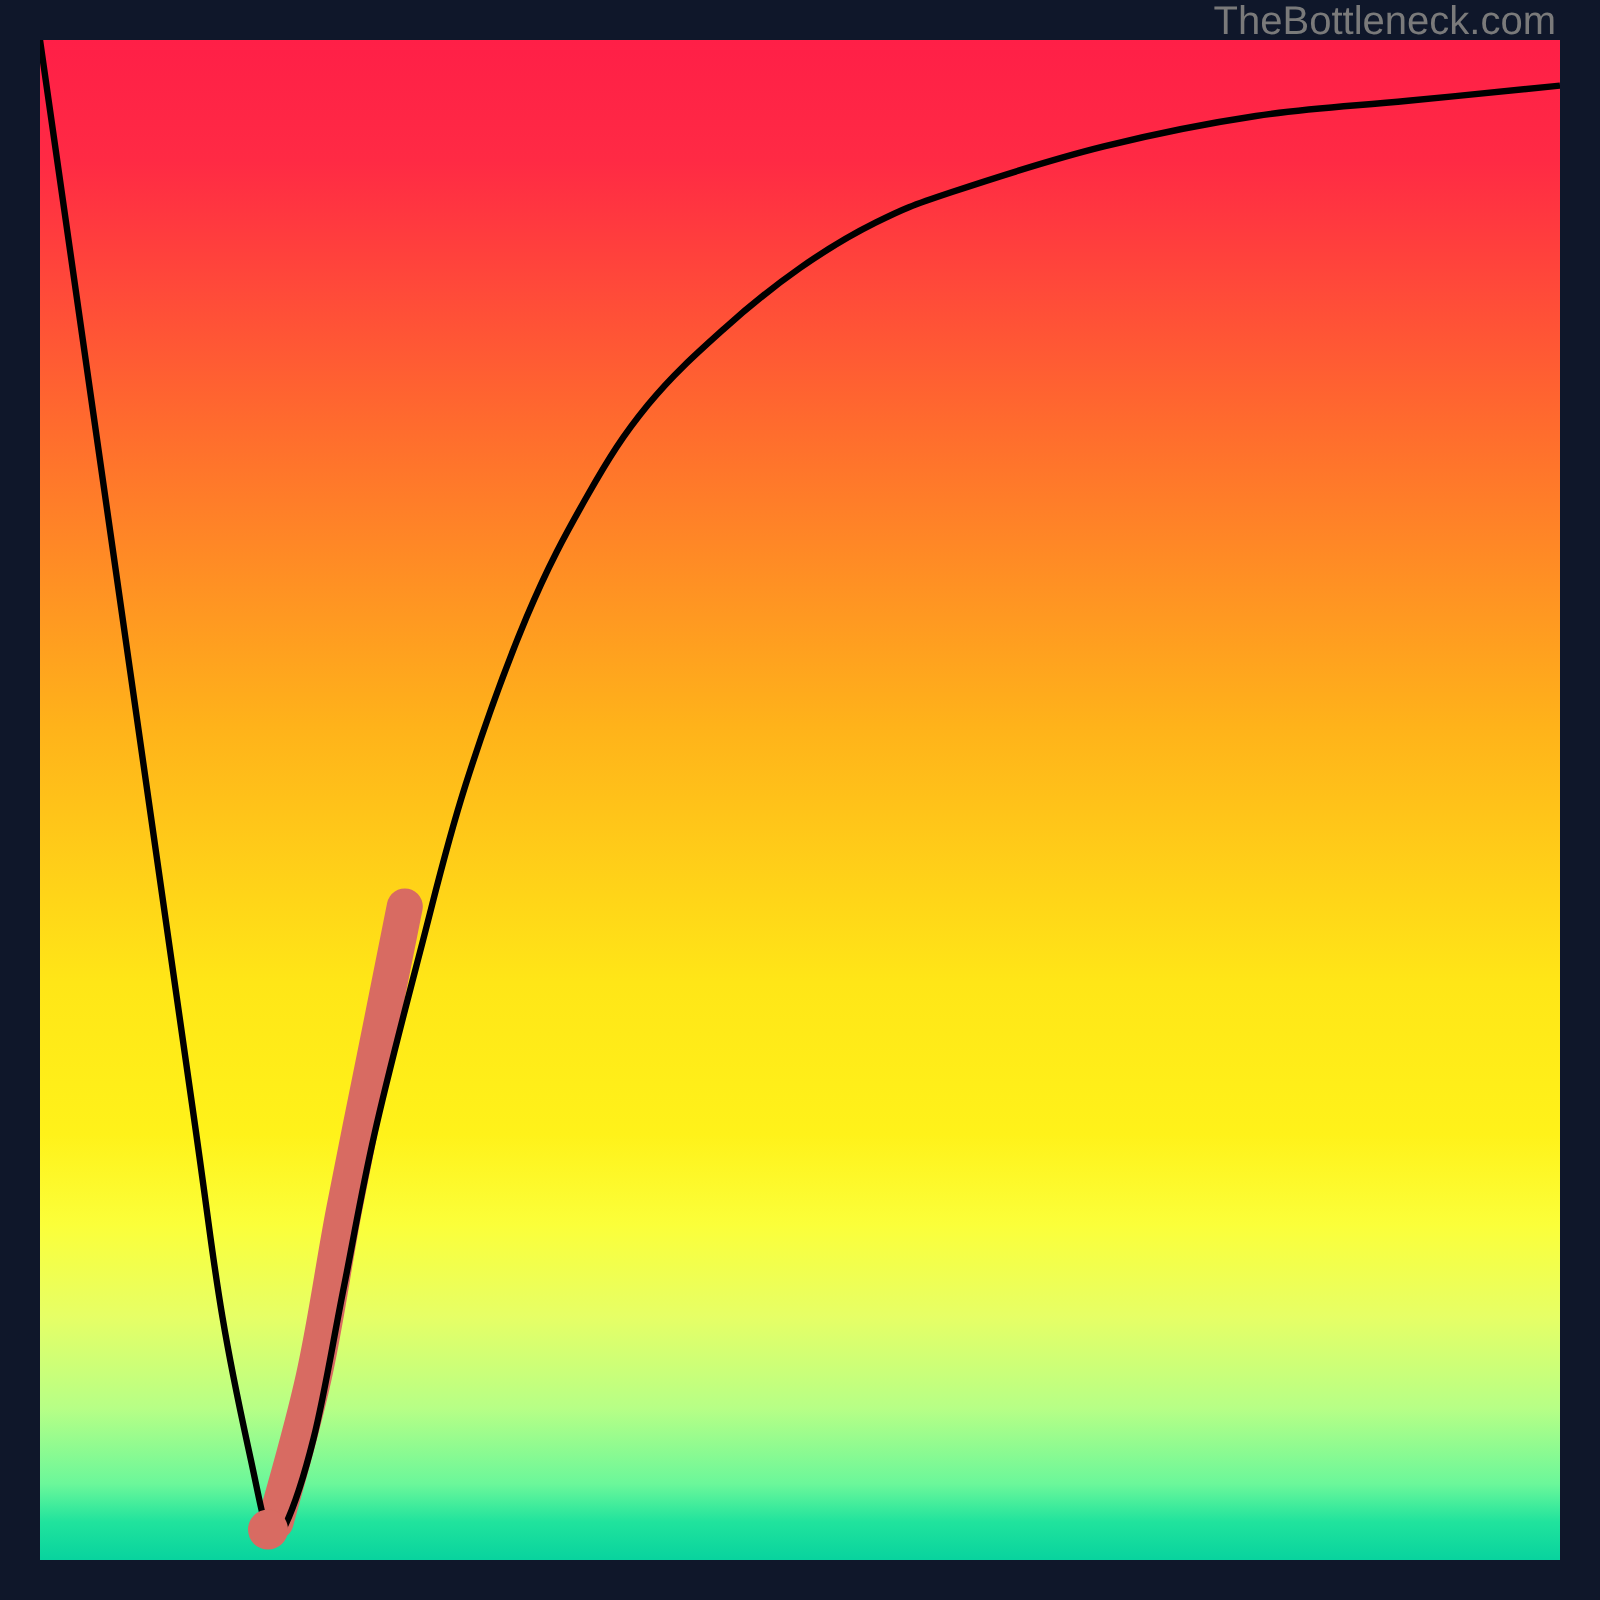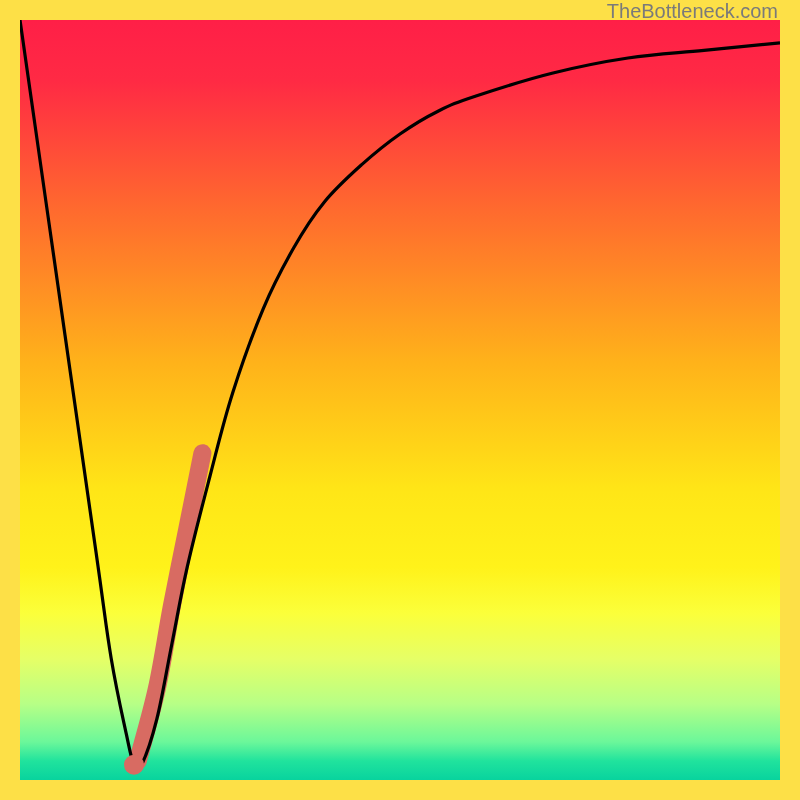--- a/index.html
+++ b/index.html
@@ -8,21 +8,21 @@
     width: 800px;
     height: 800px;
     overflow: hidden;
     background: #fff;
     font-family: Arial, Helvetica, sans-serif;
   }
   .frame {
     position: relative;
     width: 800px;
     height: 800px;
-    background: #fde047;
+    background: #0f172a;
     box-sizing: border-box;
   }
   .plot-area {
     position: absolute;
     left: 20px;
     top: 20px;
     width: 760px;
     height: 760px;
     overflow: hidden;
   }

